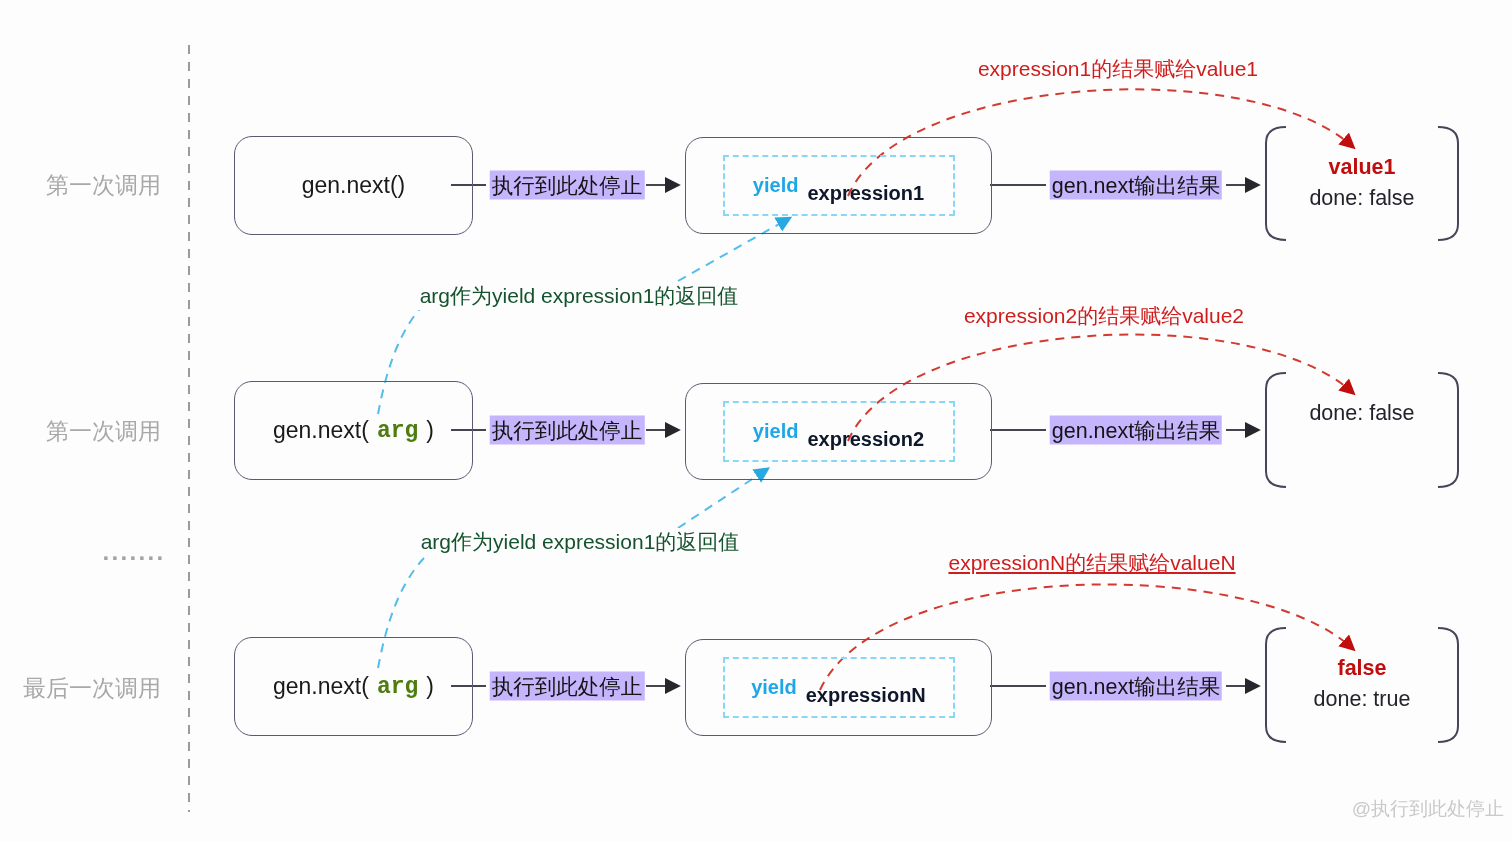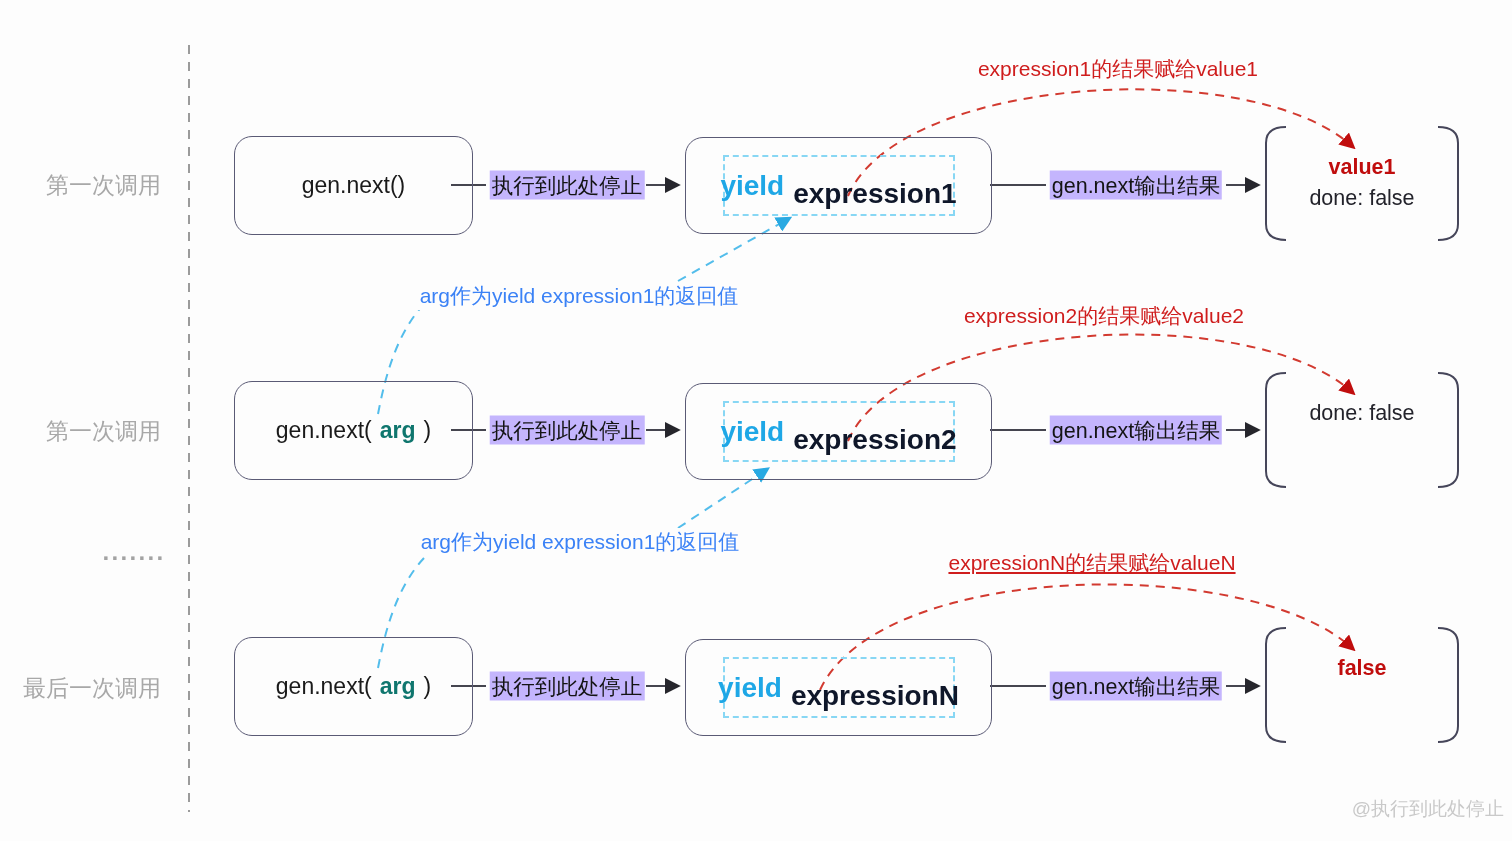--- a/index.html
+++ b/index.html
@@ -19,50 +19,50 @@
     left:88px; top:544px; width:92px; text-align:center;
     font-size:24px; font-weight:bold; color:#a3a3a3; letter-spacing:1px;
   }
   
   .call-box{
     left:214px; width:237px; height:97px;
     border:1.5px solid #5a5a75; border-radius:18px;
     display:flex; align-items:center; justify-content:center;
     font-size:23px; color:#1a1a1a; white-space:pre; background:transparent;margin-left:20px;
   }
-  .call-box .arg{color:#0f766e; font-weight:bold;}
+  .call-box .arg{color:#4d7c0f; font-weight:bold;font-family:Liberation Mono, monospace;}
   .call-box .arg:not(:empty){margin:0 8px;}
   
   .yield-box{
     left:685px; width:305px; height:95px;
     border:1.5px solid #5a5a75; border-radius:18px;
     display:flex; align-items:center; justify-content:center; background:transparent;
   }
   .yield-inner{
     width:228px; height:57px; border:2px dashed #88d7f4;
     display:flex; align-items:center; justify-content:center;
-    font-size:28px; font-weight:bold; white-space:pre;text-align:right;
+    font-size:20px; font-weight:bold; white-space:pre;text-align:right;
   }
   .yield-inner .kw{color:#1ea7e6; margin-right:9px;}
   .yield-inner .expr{color:#0f172a;margin-top:16px;}
   
   .conn-label{
     transform:translate(-50%,-50%);
     font-size:21.5px; color:#141414; background:#c4b5fd;
     padding:0 2px; white-space:nowrap;
   }
   
   .note-red{
     transform:translate(-50%,-50%);
     font-size:21px; color:#cf1d1d; background:#fdfdfd;
     padding:0 4px; white-space:nowrap;
   }
   .note-cyan{
     transform:translate(-50%,-50%);
-    font-size:21px; color:#3b82f6; background:#fdfdfd;
+    font-size:21px; color:#14532d; background:#fdfdfd;
     padding:0 4px; white-space:nowrap;
   }
   
   .result{
     left:1276px; width:172px; text-align:center; line-height:31px;
   }
   .result .val{font-size:21.5px; font-weight:bold; color:#c00d0d;}
   .result .done{font-size:21.5px; color:#23232b;}
   .watermark{
     right:8px; top:796px; font-size:19px; color:#c9c9c9; white-space:nowrap;
@@ -162,18 +162,19 @@
   <div class="abs note-cyan" style="left:579px; top:296px;">arg作为yield expression1的返回值</div>
 
   <div class="abs call-box" style="top:637px;"><span>gen.next(</span><span class="arg">arg</span><span>)</span></div>
   <div class="abs conn-label" style="left:567px; top:686px;">执行到此处停止</div>
   <div class="abs yield-box" style="top:639px;">
     <div class="yield-inner"><span class="kw">yield</span><span class="expr">expressionN</span></div>
   </div>
   <div class="abs conn-label" style="left:1136px; top:686px;">gen.next输出结果</div>
   <div class="abs result" style="top:653px;">
     <div class="val">false</div>
+    <div class="done">done: true</div>
   </div>
   <div class="abs note-red" style="left:1092px; top:563px;text-decoration:underline;">expressionN的结果赋给valueN</div>
   <div class="abs note-cyan" style="left:580px; top:542px;">arg作为yield expression1的返回值</div>
 
   <div class="abs watermark">@执行到此处停止</div>
 </div>
 
 </body></html>

